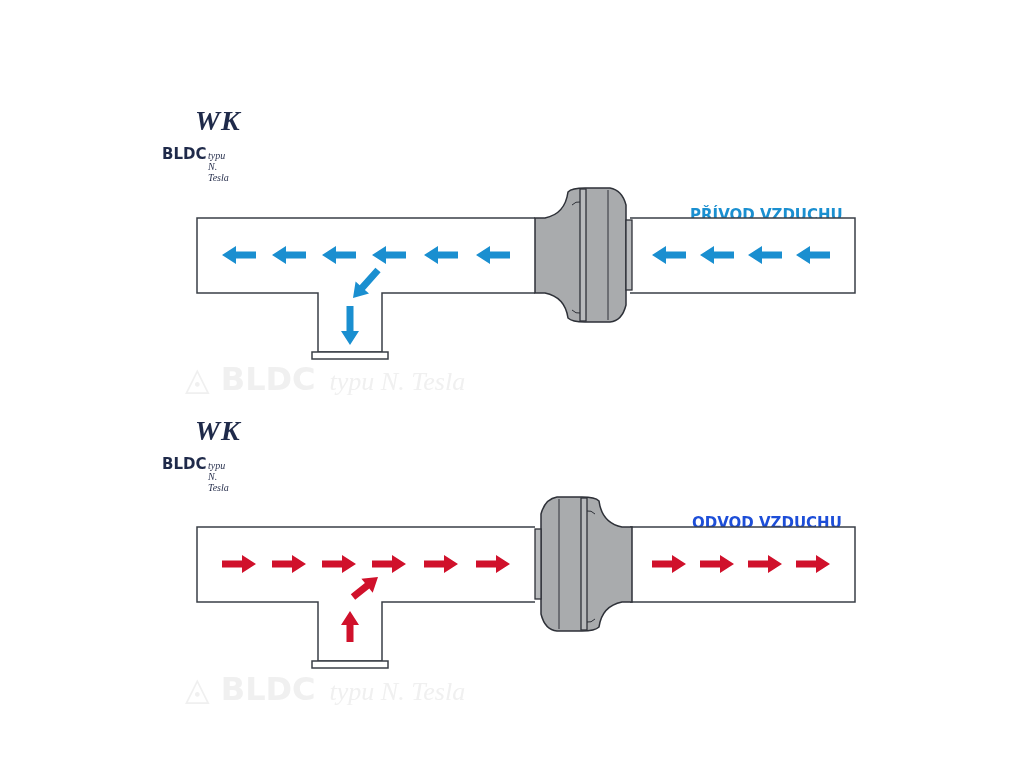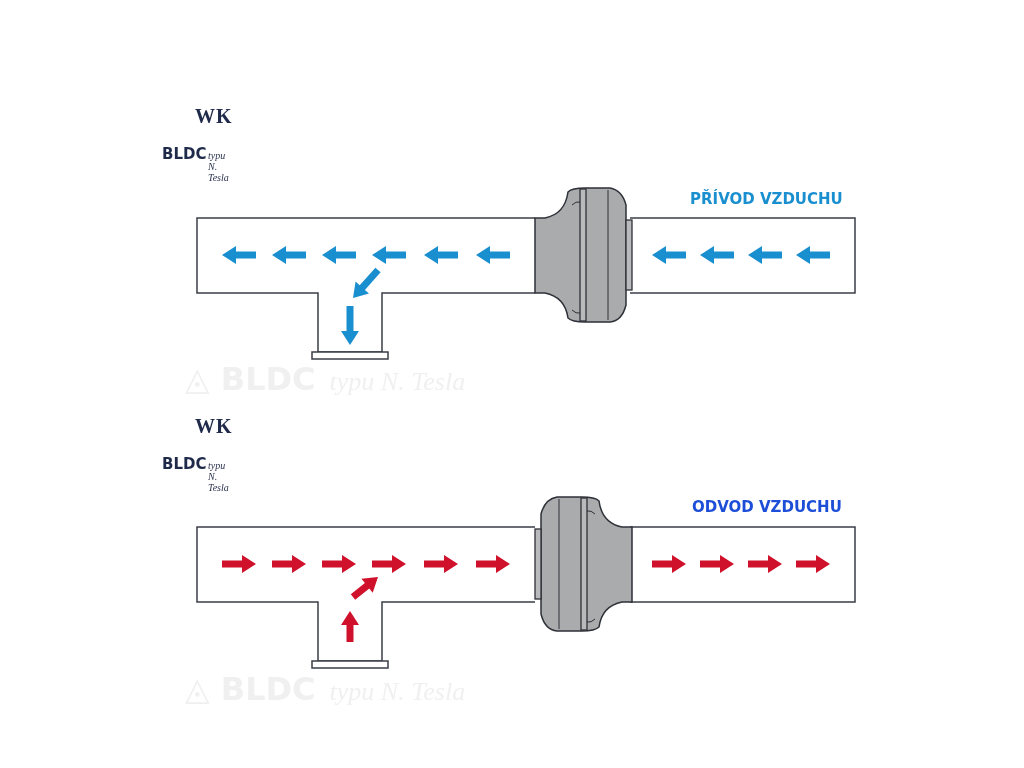--- a/index.html
+++ b/index.html
@@ -1,21 +1,21 @@
 <!DOCTYPE html>
 <html><head>
 <meta charset="utf-8">
 <style>
   html, body { margin: 0; padding: 0; background: #ffffff; }
   body { width: 1024px; height: 768px; position: relative; overflow: hidden; font-family: "Liberation Sans", sans-serif; }
   .logo { position: absolute; color: #1f2a4a; }
-  .logo .wk { position: absolute; font-family: "Liberation Serif", serif; font-weight: bold; font-size: 20px; letter-spacing: 1px; }
+  .logo .wk { position: absolute; font-family: "Liberation Serif", serif; font-weight: bold; font-size: 28px; letter-spacing: 1px; font-style: italic; }
   .logo .bldc { position: absolute; font-family: "DejaVu Sans", sans-serif; font-weight: bold; font-size: 15px; }
   .logo .typ { position: absolute; font-family: "Liberation Serif", serif; font-style: italic; font-size: 10px; color: #2b3350; }
-  .label { position: absolute; font-family: "DejaVu Sans", sans-serif; font-weight: bold; font-size: 15px; }
+  .label { position: absolute; font-family: "DejaVu Sans", sans-serif; font-weight: bold; font-size: 15px; margin-top: 16px; }
   .watermark { position: absolute; color: #f0f0f0; font-family: "DejaVu Sans", sans-serif; font-weight: bold; font-size: 32px; }
   .watermark .wtyp { font-family: "Liberation Serif", serif; font-style: italic; font-weight: normal; font-size: 26px; margin-left: 14px; }
   svg { position: absolute; left: 0; top: 0; }
 </style>
 </head>
 <body>
 
 <div class="logo" style="left:160px;top:105px;">
   <span class="wk" style="left:35px;top:0px;">WK</span>
   <span class="bldc" style="left:2px;top:40px;">BLDC</span>

